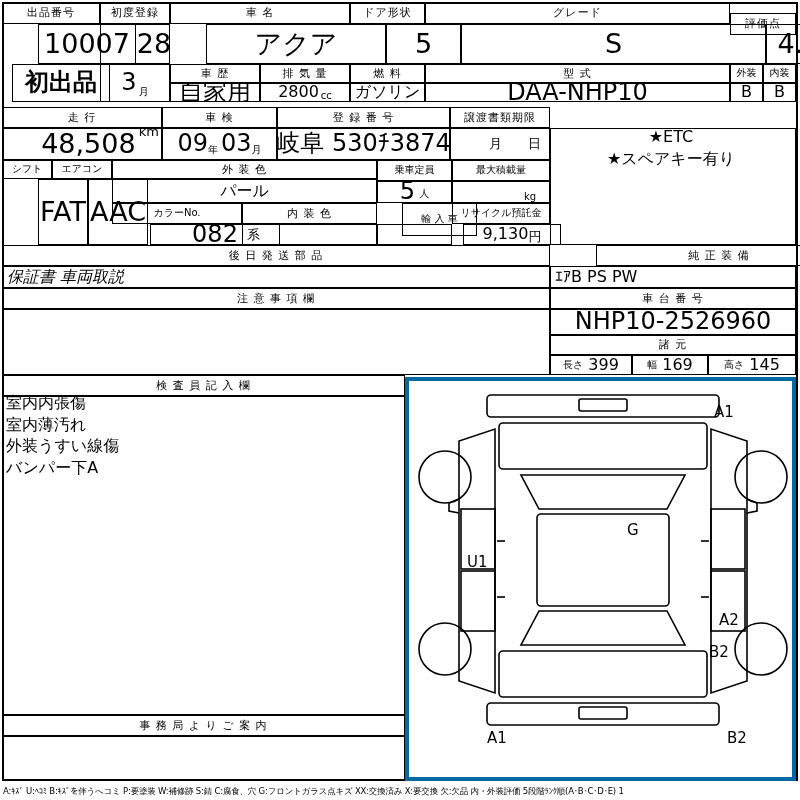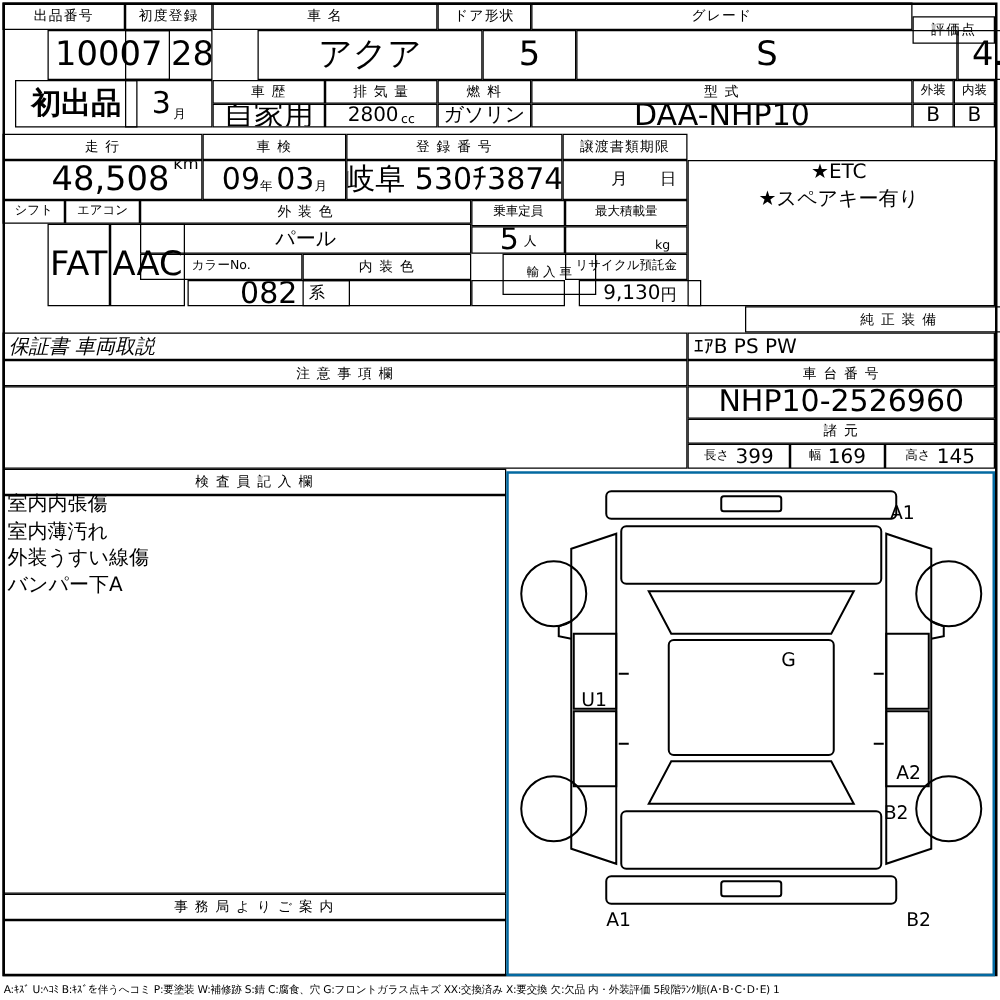--- a/index.html
+++ b/index.html
@@ -60,21 +60,21 @@
     left: 2px; top: 2px;
     width: 796px; height: 779px;
     border: 2px solid #000;
     box-sizing: border-box;
   }
   .diagram {
     position: absolute;
     left: 405px; top: 377px;
     width: 391px; height: 404px;
     box-sizing: border-box;
-    border: 2px solid #0369a1;
+    border: 4px solid #0369a1;
   }
   .dmark {
     position: absolute;
     font-size: 15px;
     font-weight: normal;
     font-family: "DejaVu Sans", "Liberation Sans", sans-serif;
   }
   .notes-list {
     position: absolute;
     left: 6px;
@@ -202,20 +202,21 @@
   </div>
 
   <div class="c lbl-sm" style="left:377px;top:203px;width:75px;height:33px;margin-left:25px;">輸 入 車</div>
   <div class="c lbl-sm" style="left:452px;top:203px;width:98px;height:21px;">リサイクル預託金</div>
   <div class="c" style="left:377px;top:224px;width:75px;height:21px;"></div>
   <div class="c" style="left:452px;top:224px;width:98px;height:21px;margin-left:11px;">
     <span class="val-md">9,130</span>
     <span class="val-sm" style="align-self:flex-end;">円</span>
   </div>
 
+  <div class="c lbl" style="left:2px;top:245px;width:548px;height:21px;">後 日 発 送 部 品</div>
   <div class="c val-md left" style="left:2px;top:266px;width:548px;height:22px;font-style:italic;">保証書 車両取説</div>
 
   <div class="c lbl" style="left:550px;top:245px;width:246px;height:21px;margin-left:46px;">純 正 装 備</div>
   <div class="c val-md left" style="left:550px;top:266px;width:246px;height:22px;">ｴｱB PS PW</div>
 
   <div class="c lbl" style="left:2px;top:288px;width:548px;height:21px;">注 意 事 項 欄</div>
   <div class="c" style="left:2px;top:309px;width:548px;height:66px;"></div>
 
   <div class="c lbl" style="left:550px;top:288px;width:246px;height:21px;">車 台 番 号</div>
   <div class="c val-lg" style="left:550px;top:309px;width:246px;height:26px;">NHP10-2526960</div>

